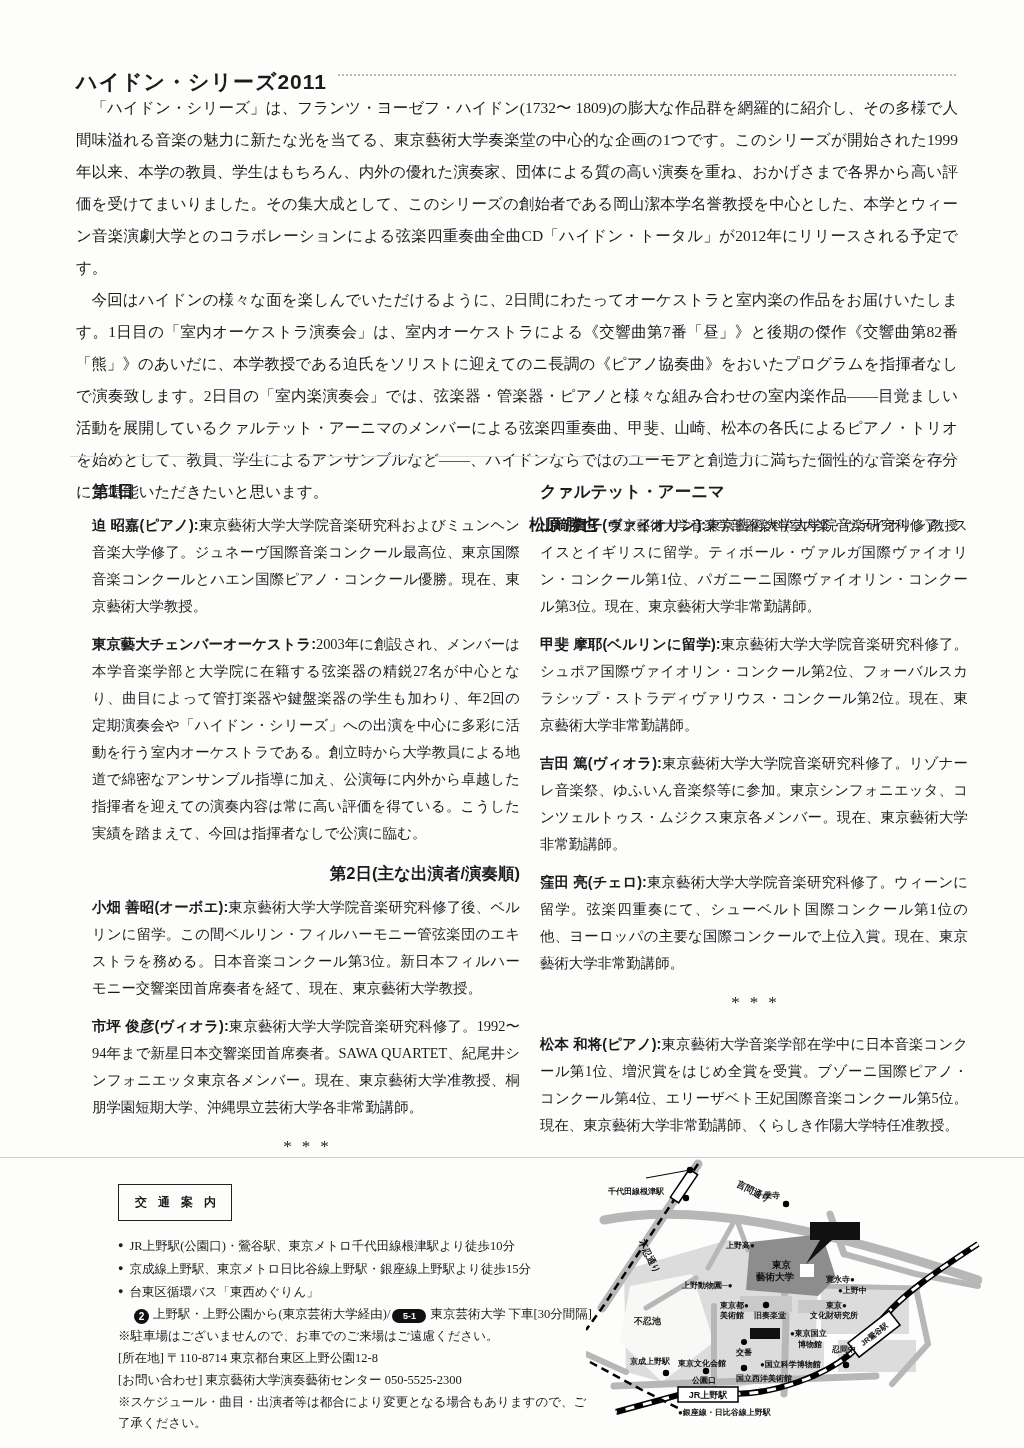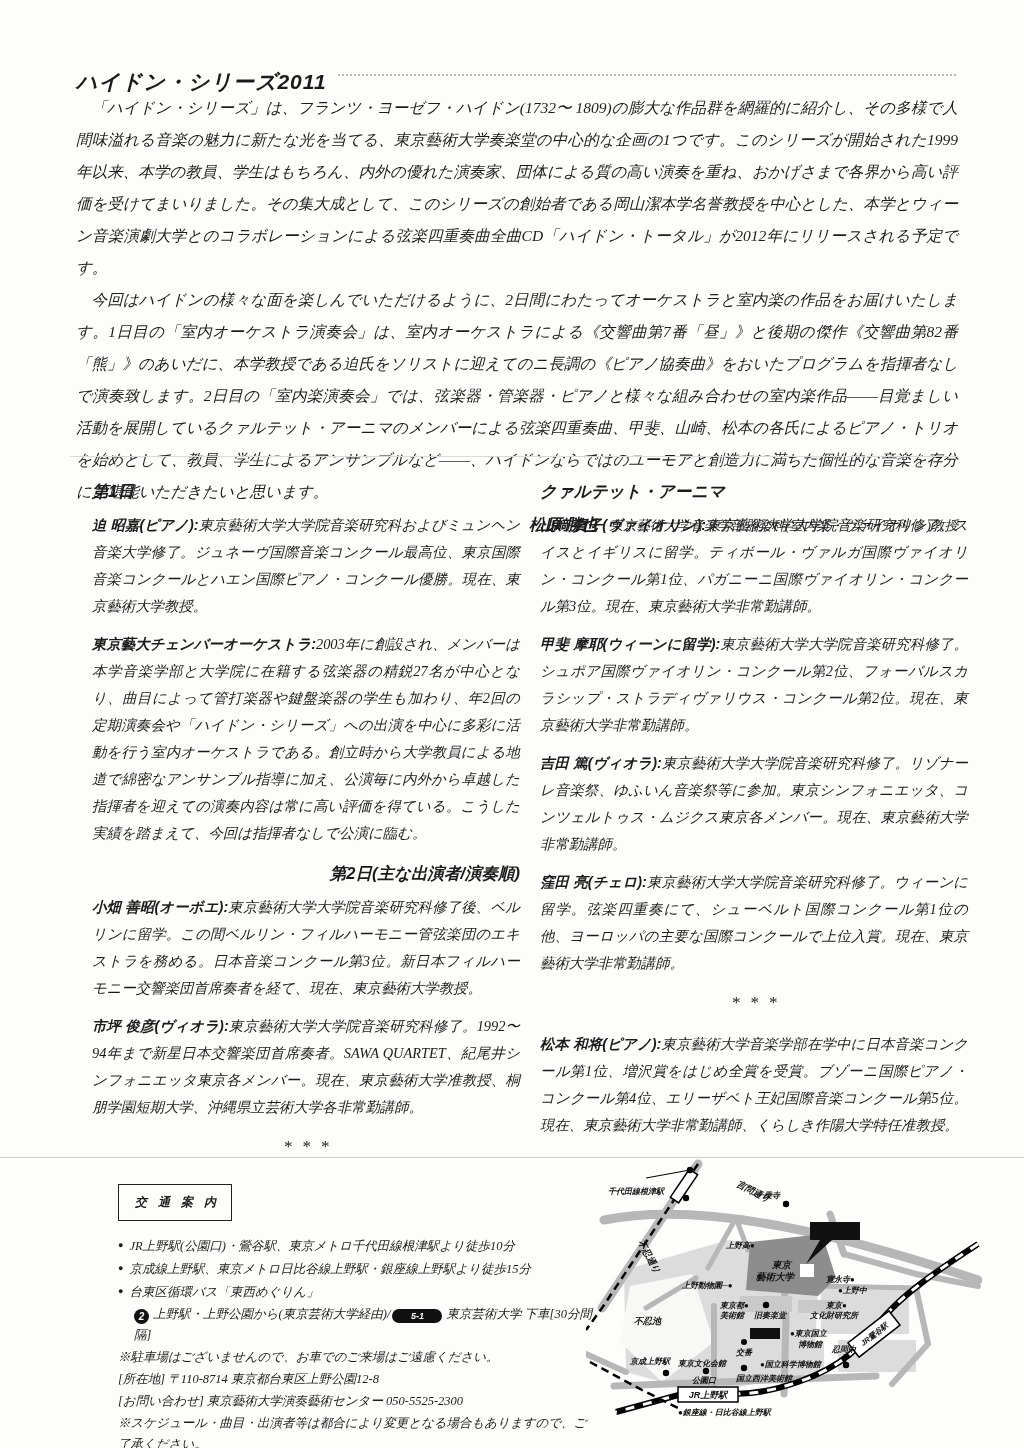--- a/index.html
+++ b/index.html
@@ -1,20 +1,19 @@
 <!DOCTYPE html>
 <html lang="ja"><head>
 <meta charset="utf-8">
 <style>
   html,body { margin:0; padding:0; background:#ffffff; }
   .page {
     position:relative; width:1024px; height:1448px; overflow:hidden;
     background:#fdfdfc; color:#1b1b1b;
     font-family:"Liberation Serif","DejaVu Serif",serif;
-    font-style:italic;
   }
 
   .page-title {
     position:absolute; left:76px; top:54px;
     font-family:"Liberation Sans","DejaVu Sans",sans-serif;
     font-weight:bold; font-size:21px; letter-spacing:1px;
   }
   .title-rule {
     position:absolute; left:338px; top:74px; width:618px; height:0;
     border-top:2px dotted #b9b9b9;
@@ -61,21 +60,21 @@
   .access-line { margin:1px 0; }
   .bullet { font-size:9px; vertical-align:2px; margin-right:6px; }
   .bus-line { margin:1px 0 1px 16px; }
   .badge-circle {
     display:inline-block; width:15px; height:15px; line-height:15px; text-align:center;
     background:#111; color:#fff; border-radius:50%;
     font-family:"Liberation Sans","DejaVu Sans",sans-serif;
     font-weight:bold; font-size:10px; vertical-align:-2px; margin-right:4px;
   }
   .badge-pill {
-    display:inline-block; min-width:18px; height:14px; line-height:14px; padding:0 16px; text-align:center;
+    display:inline-block; min-width:18px; height:14px; line-height:14px; padding:0 8px; text-align:center;
     background:#111; color:#fff; border-radius:8px;
     font-family:"Liberation Sans","DejaVu Sans",sans-serif;
     font-weight:bold; font-size:9px; vertical-align:-1px; margin:0 4px 0 2px;
   }
   .note { margin-top:1px; }
 
   .map-wrap { position:absolute; left:586px; top:1158px; width:396px; height:288px; }
   .map-wrap svg { display:block; }
   .map-label { font-family:"Liberation Sans","DejaVu Sans",sans-serif; font-weight:bold; fill:#111; }
 </style>
@@ -106,21 +105,21 @@
 
       <div class="col-heading mt">第2日(主な出演者/演奏順)</div>
       <p class="profile"><span class="pname">小畑 善昭(オーボエ):</span><span>東京藝術大学大学院音楽研究科修了後、ベルリンに留学。この間ベルリン・フィルハーモニー管弦楽団のエキストラを務める。日本音楽コンクール第3位。新日本フィルハーモニー交響楽団首席奏者を経て、現在、東京藝術大学教授。</span></p>
       <p class="profile"><span class="pname">市坪 俊彦(ヴィオラ):</span><span>東京藝術大学大学院音楽研究科修了。1992〜 94年まで新星日本交響楽団首席奏者。SAWA QUARTET、紀尾井シンフォニエッタ東京各メンバー。現在、東京藝術大学准教授、桐朋学園短期大学、沖縄県立芸術大学各非常勤講師。</span></p>
       <div class="separator">***</div>
     </div>
 
     <div class="col">
       <div class="col-heading">クァルテット・アーニマ</div>
       <p class="profile"><span class="pname">山﨑 貴子(ヴァイオリン):</span><span>東京藝術大学大学院音楽研究科修了。スイスとイギリスに留学。ティボール・ヴァルガ国際ヴァイオリン・コンクール第1位、パガニーニ国際ヴァイオリン・コンクール第3位。現在、東京藝術大学非常勤講師。</span></p>
-      <p class="profile"><span class="pname">甲斐 摩耶(ウィーンに留学):</span><span>東京藝術大学大学院音楽研究科修了。シュポア国際ヴァイオリン・コンクール第2位、フォーバルスカラシップ・ストラディヴァリウス・コンクール第2位。現在、東京藝術大学非常勤講師。</span></p>
+      <p class="profile"><span class="pname">甲斐 摩耶(ベルリンに留学):</span><span>東京藝術大学大学院音楽研究科修了。シュポア国際ヴァイオリン・コンクール第2位、フォーバルスカラシップ・ストラディヴァリウス・コンクール第2位。現在、東京藝術大学非常勤講師。</span></p>
       <p class="profile"><span class="pname">吉田 篤(ヴィオラ):</span><span>東京藝術大学大学院音楽研究科修了。リゾナーレ音楽祭、ゆふいん音楽祭等に参加。東京シンフォニエッタ、コンツェルトゥス・ムジクス東京各メンバー。現在、東京藝術大学非常勤講師。</span></p>
       <p class="profile"><span class="pname">窪田 亮(チェロ):</span><span>東京藝術大学大学院音楽研究科修了。ウィーンに留学。弦楽四重奏にて、シューベルト国際コンクール第1位の他、ヨーロッパの主要な国際コンクールで上位入賞。現在、東京藝術大学非常勤講師。</span></p>
       <div class="separator">***</div>
       <p class="profile"><span class="pname">松本 和将(ピアノ):</span><span>東京藝術大学音楽学部在学中に日本音楽コンクール第1位、増沢賞をはじめ全賞を受賞。ブゾーニ国際ピアノ・コンクール第4位、エリーザベト王妃国際音楽コンクール第5位。現在、東京藝術大学非常勤講師、くらしき作陽大学特任准教授。</span></p>
     </div>
 
   </div>
 
   <div class="rule-bottom"></div>
 

